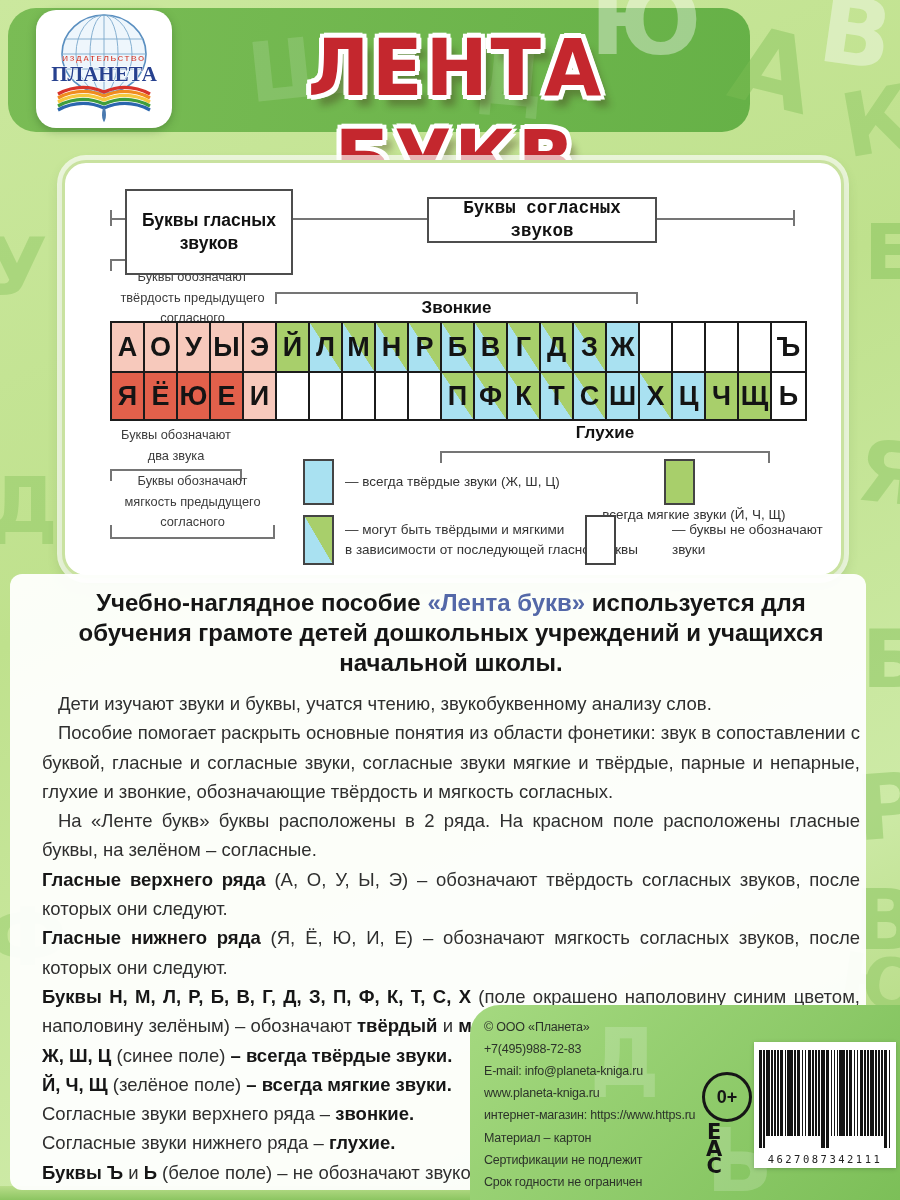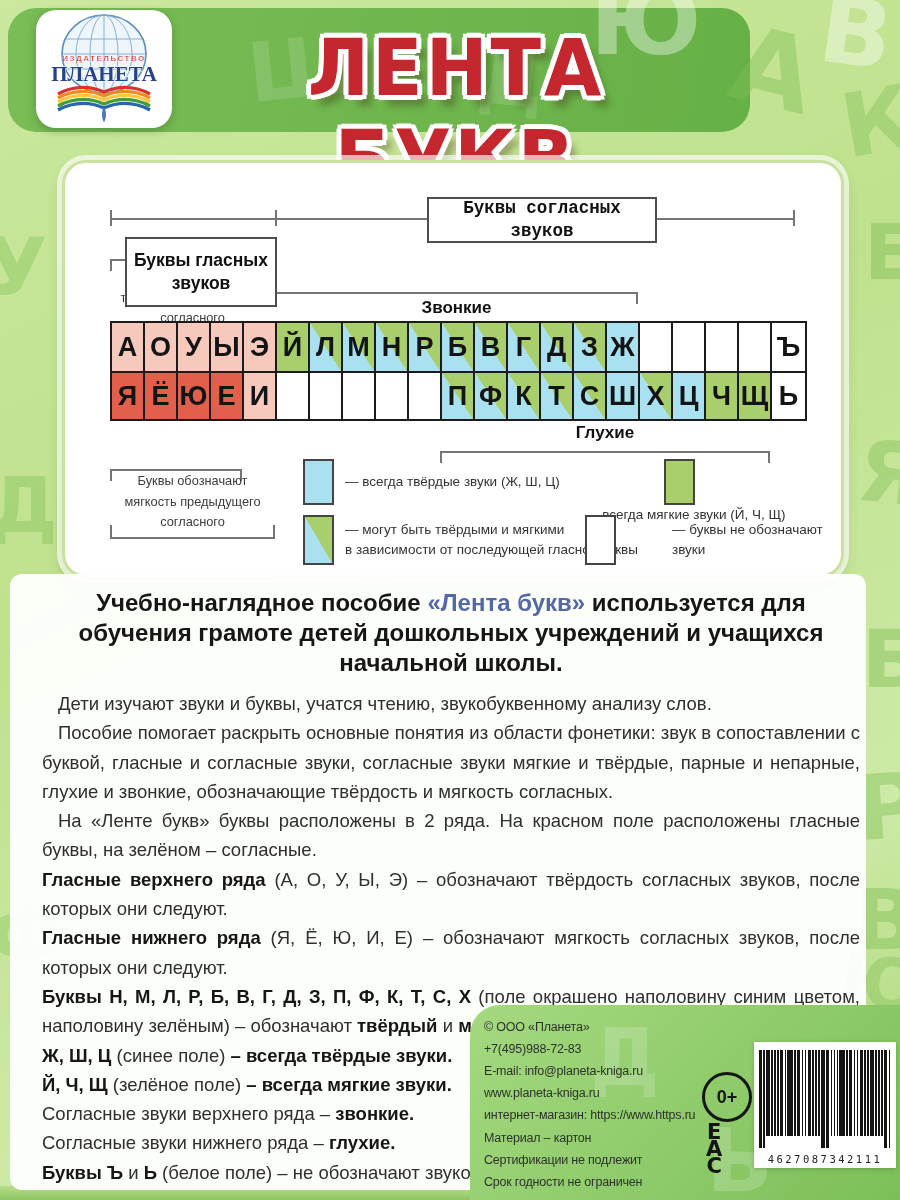--- a/index.html
+++ b/index.html
@@ -132,21 +132,21 @@
 
   <div class="title">ЛЕНТА БУКВ</div>
 
   <div class="panel">
 
     <div class="hline" style="left:45px;top:55px;width:685px;"></div>
     <div class="tick" style="left:45px;top:47px;height:16px;"></div>
     <div class="tick" style="left:210px;top:47px;height:16px;"></div>
     <div class="tick" style="left:728px;top:47px;height:16px;"></div>
 
-    <div class="lbox" style="left:60px;top:26px;width:144px;height:62px;padding:2px;margin-top:48px;">Буквы гласных звуков</div>
+    <div class="lbox" style="left:60px;top:26px;width:144px;height:62px;padding:10px;">Буквы гласных звуков</div>
     <div class="lbox" style="left:362px;top:34px;width:226px;height:42px;font-family:Liberation Mono, monospace;">Буквы согласных звуков</div>
 
     <div class="hline" style="left:45px;top:96px;width:165px;"></div>
     <div class="tick" style="left:45px;top:96px;height:12px;"></div>
     <div class="tick" style="left:208px;top:96px;height:12px;"></div>
     <div class="small-label" style="left:45px;top:104px;width:165px;">Буквы обозначают твёрдость предыдущего согласного</div>
 
     <div class="hline" style="left:210px;top:129px;width:363px;"></div>
     <div class="tick" style="left:210px;top:129px;height:12px;"></div>
     <div class="tick" style="left:571px;top:129px;height:12px;"></div>
@@ -194,20 +194,21 @@
           <div class="cell c-s">С</div>
           <div class="cell c-b">Ш</div>
           <div class="cell c-s">Х</div>
           <div class="cell c-b">Ц</div>
           <div class="cell c-g">Ч</div>
           <div class="cell c-g">Щ</div>
           <div class="cell c-w">Ь</div>
         </div>
       </div>
 
+    <div class="small-label" style="left:45px;top:262px;width:132px;">Буквы обозначают два звука</div>
     <div class="hline" style="left:45px;top:306px;width:132px;"></div>
     <div class="tick" style="left:45px;top:306px;height:12px;"></div>
     <div class="tick" style="left:175px;top:306px;height:12px;"></div>
 
     <div class="sec-label" style="left:375px;top:260px;width:330px;">Глухие</div>
     <div class="hline" style="left:375px;top:288px;width:330px;"></div>
     <div class="tick" style="left:375px;top:288px;height:12px;"></div>
     <div class="tick" style="left:703px;top:288px;height:12px;"></div>
 
     <div class="small-label" style="left:45px;top:308px;width:165px;">Буквы обозначают мягкость предыдущего согласного</div>

